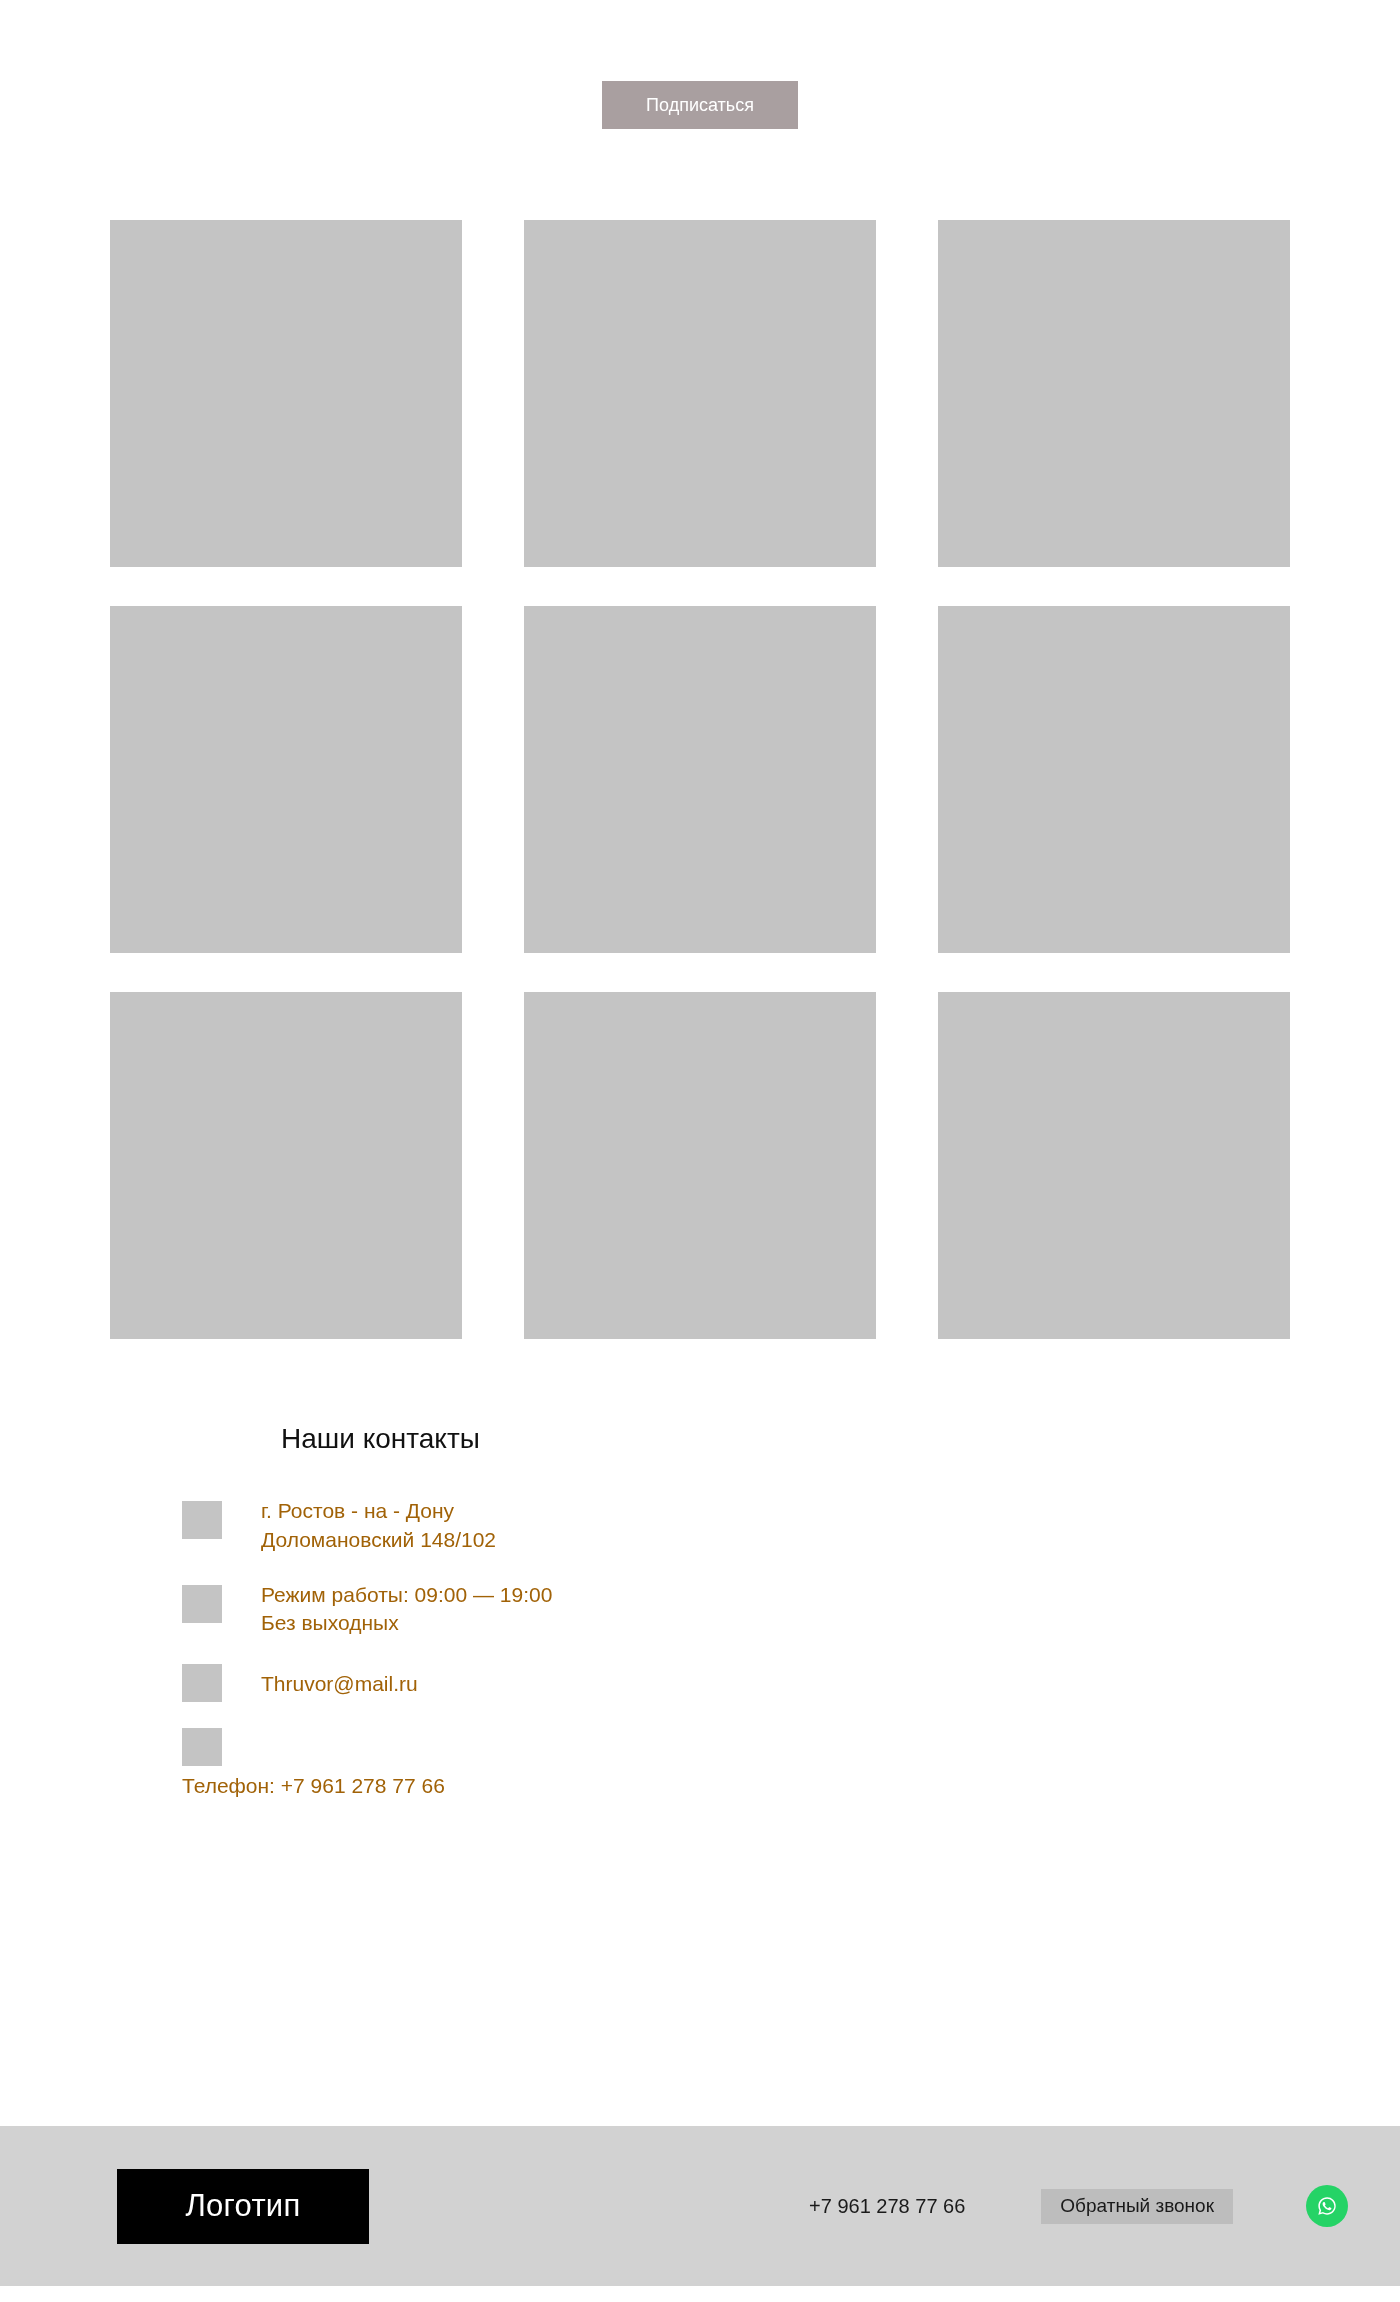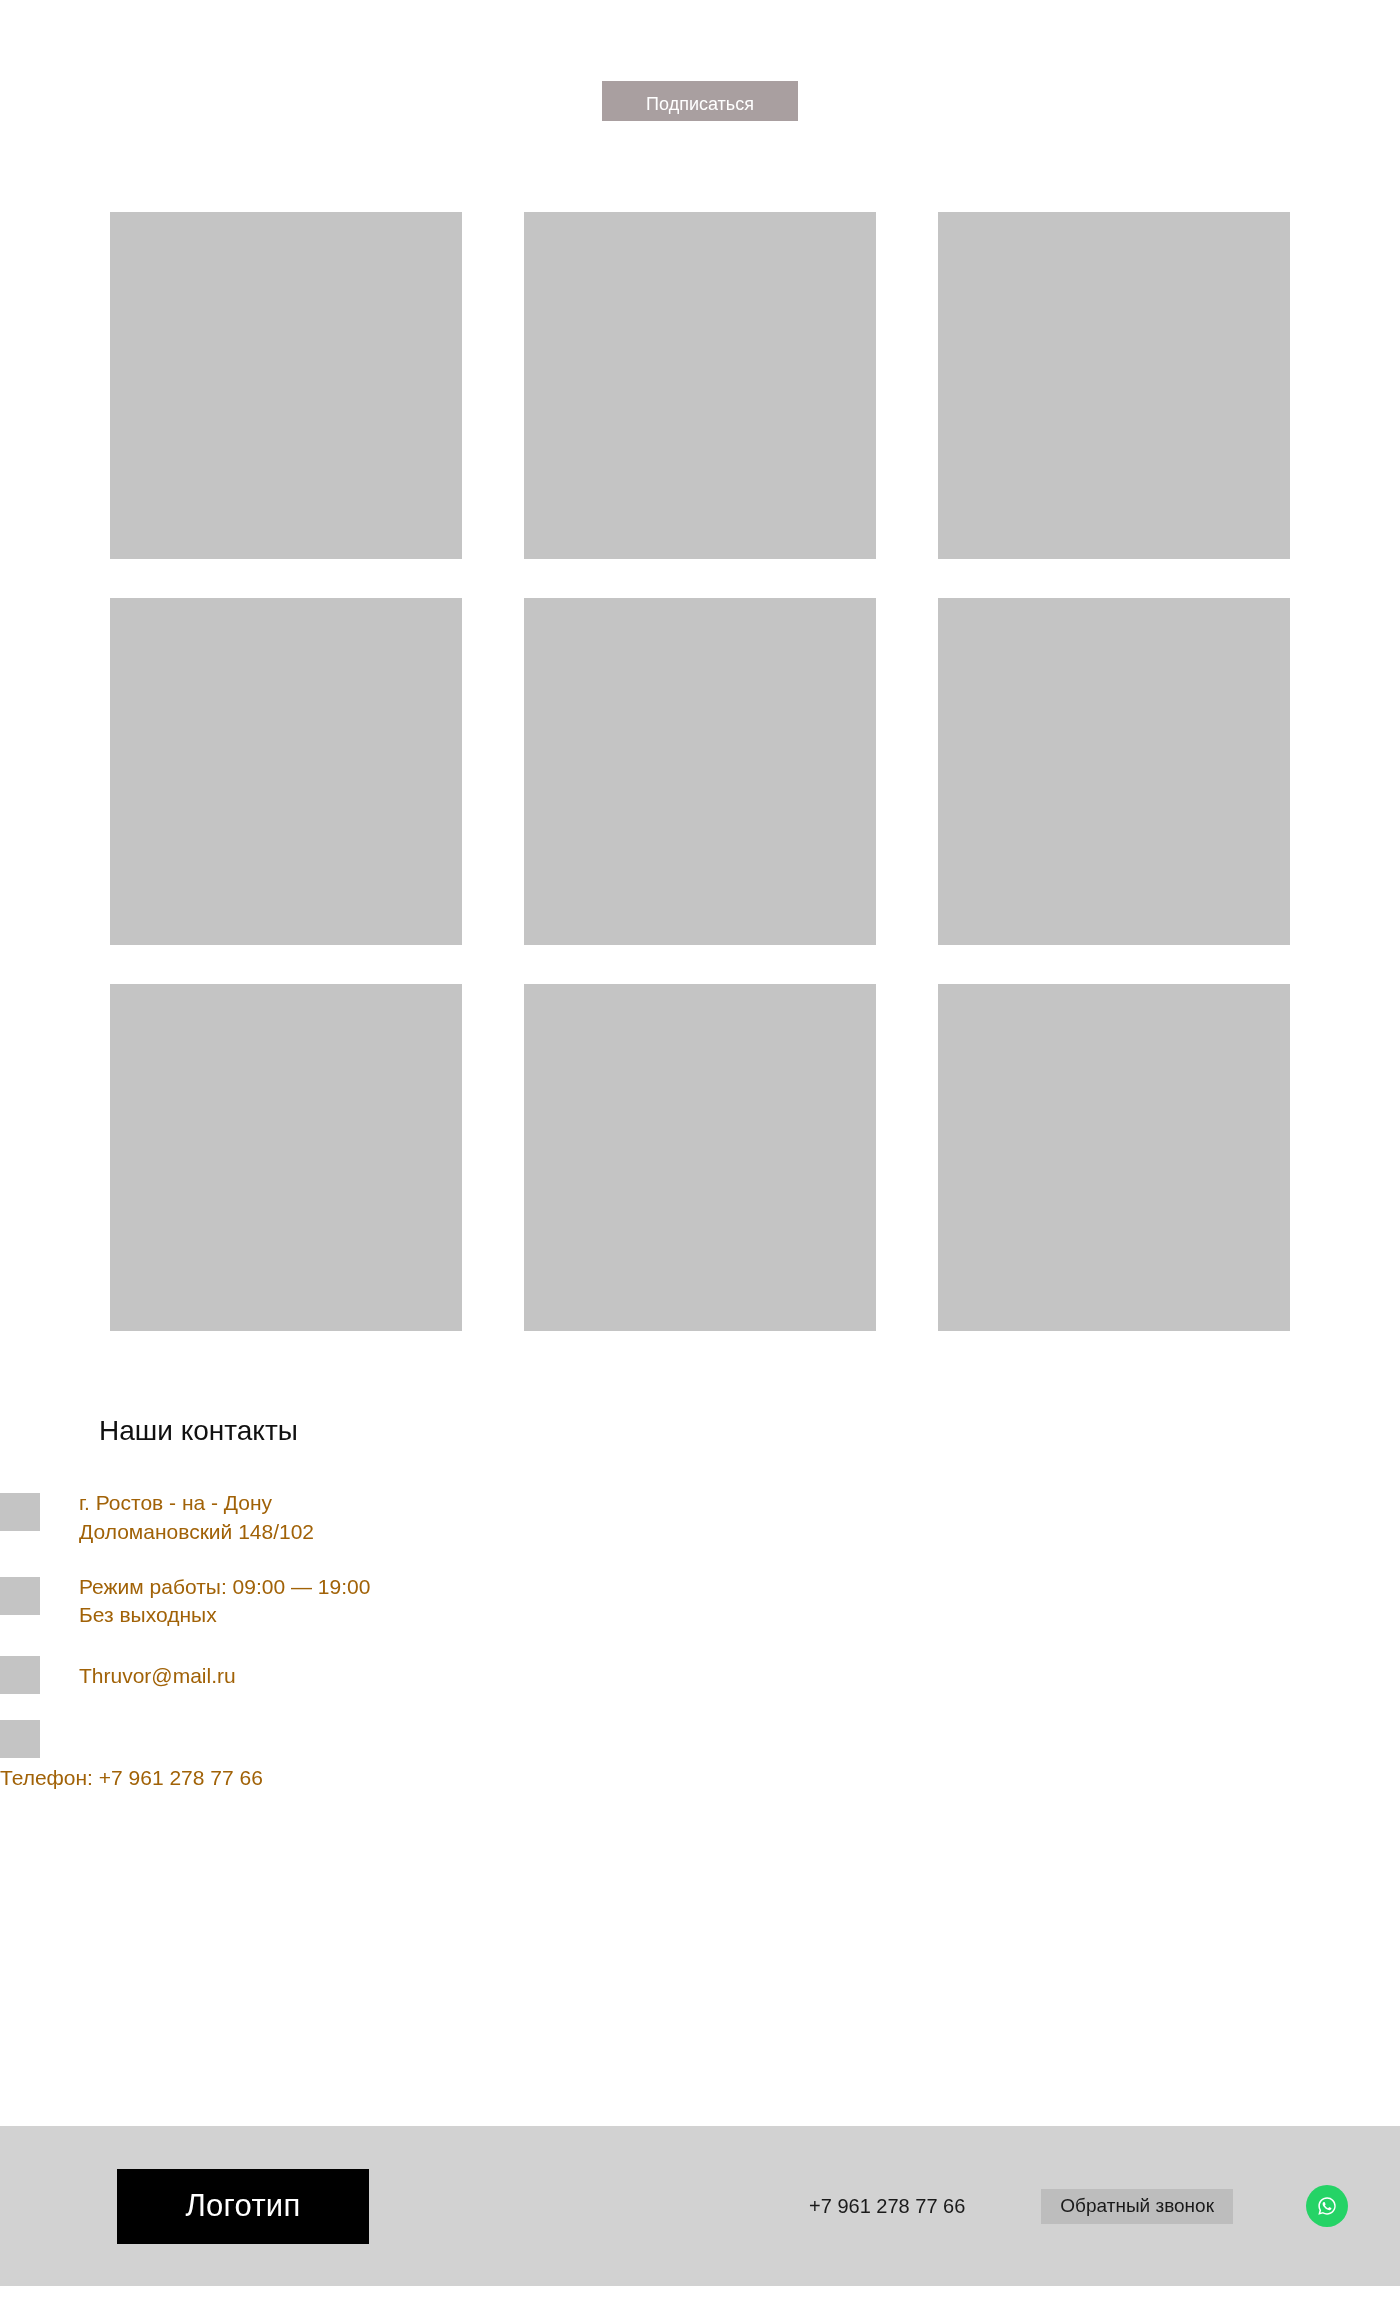--- a/index.html
+++ b/index.html
@@ -34,21 +34,21 @@
     justify-content: center;
     margin-top: 33px;
   }
   .insta-subscribe-btn {
     background: #a99fa0;
     color: #ffffff;
     font-size: 18px;
     font-family: "Liberation Sans", sans-serif;
     border: none;
     padding: 0 26px;
-    height: 40px;
+    height: 48px;
     line-height: 46px;
     cursor: pointer;
     text-align: center;
     min-width: 196px;
     box-sizing: border-box;
   }
 
   
   .insta-grid {
     width: 1180px;
@@ -61,21 +61,22 @@
     justify-content: center;
   }
   .insta-grid-item {
     background: #c4c4c4;
     width: 352px;
     height: 347px;
   }
 
   
   .contacts-section {
-    margin: 84px 0 0 0;
+    margin: 84px 0 0 12px;
+    padding-left: 170px;
   }
   .contacts-heading {
     font-size: 28px;
     font-weight: 400;
     color: #111111;
     margin: 0 0 42px 0;
     padding-left: 99px;
   }
   .contact-row {
     display: flex;

